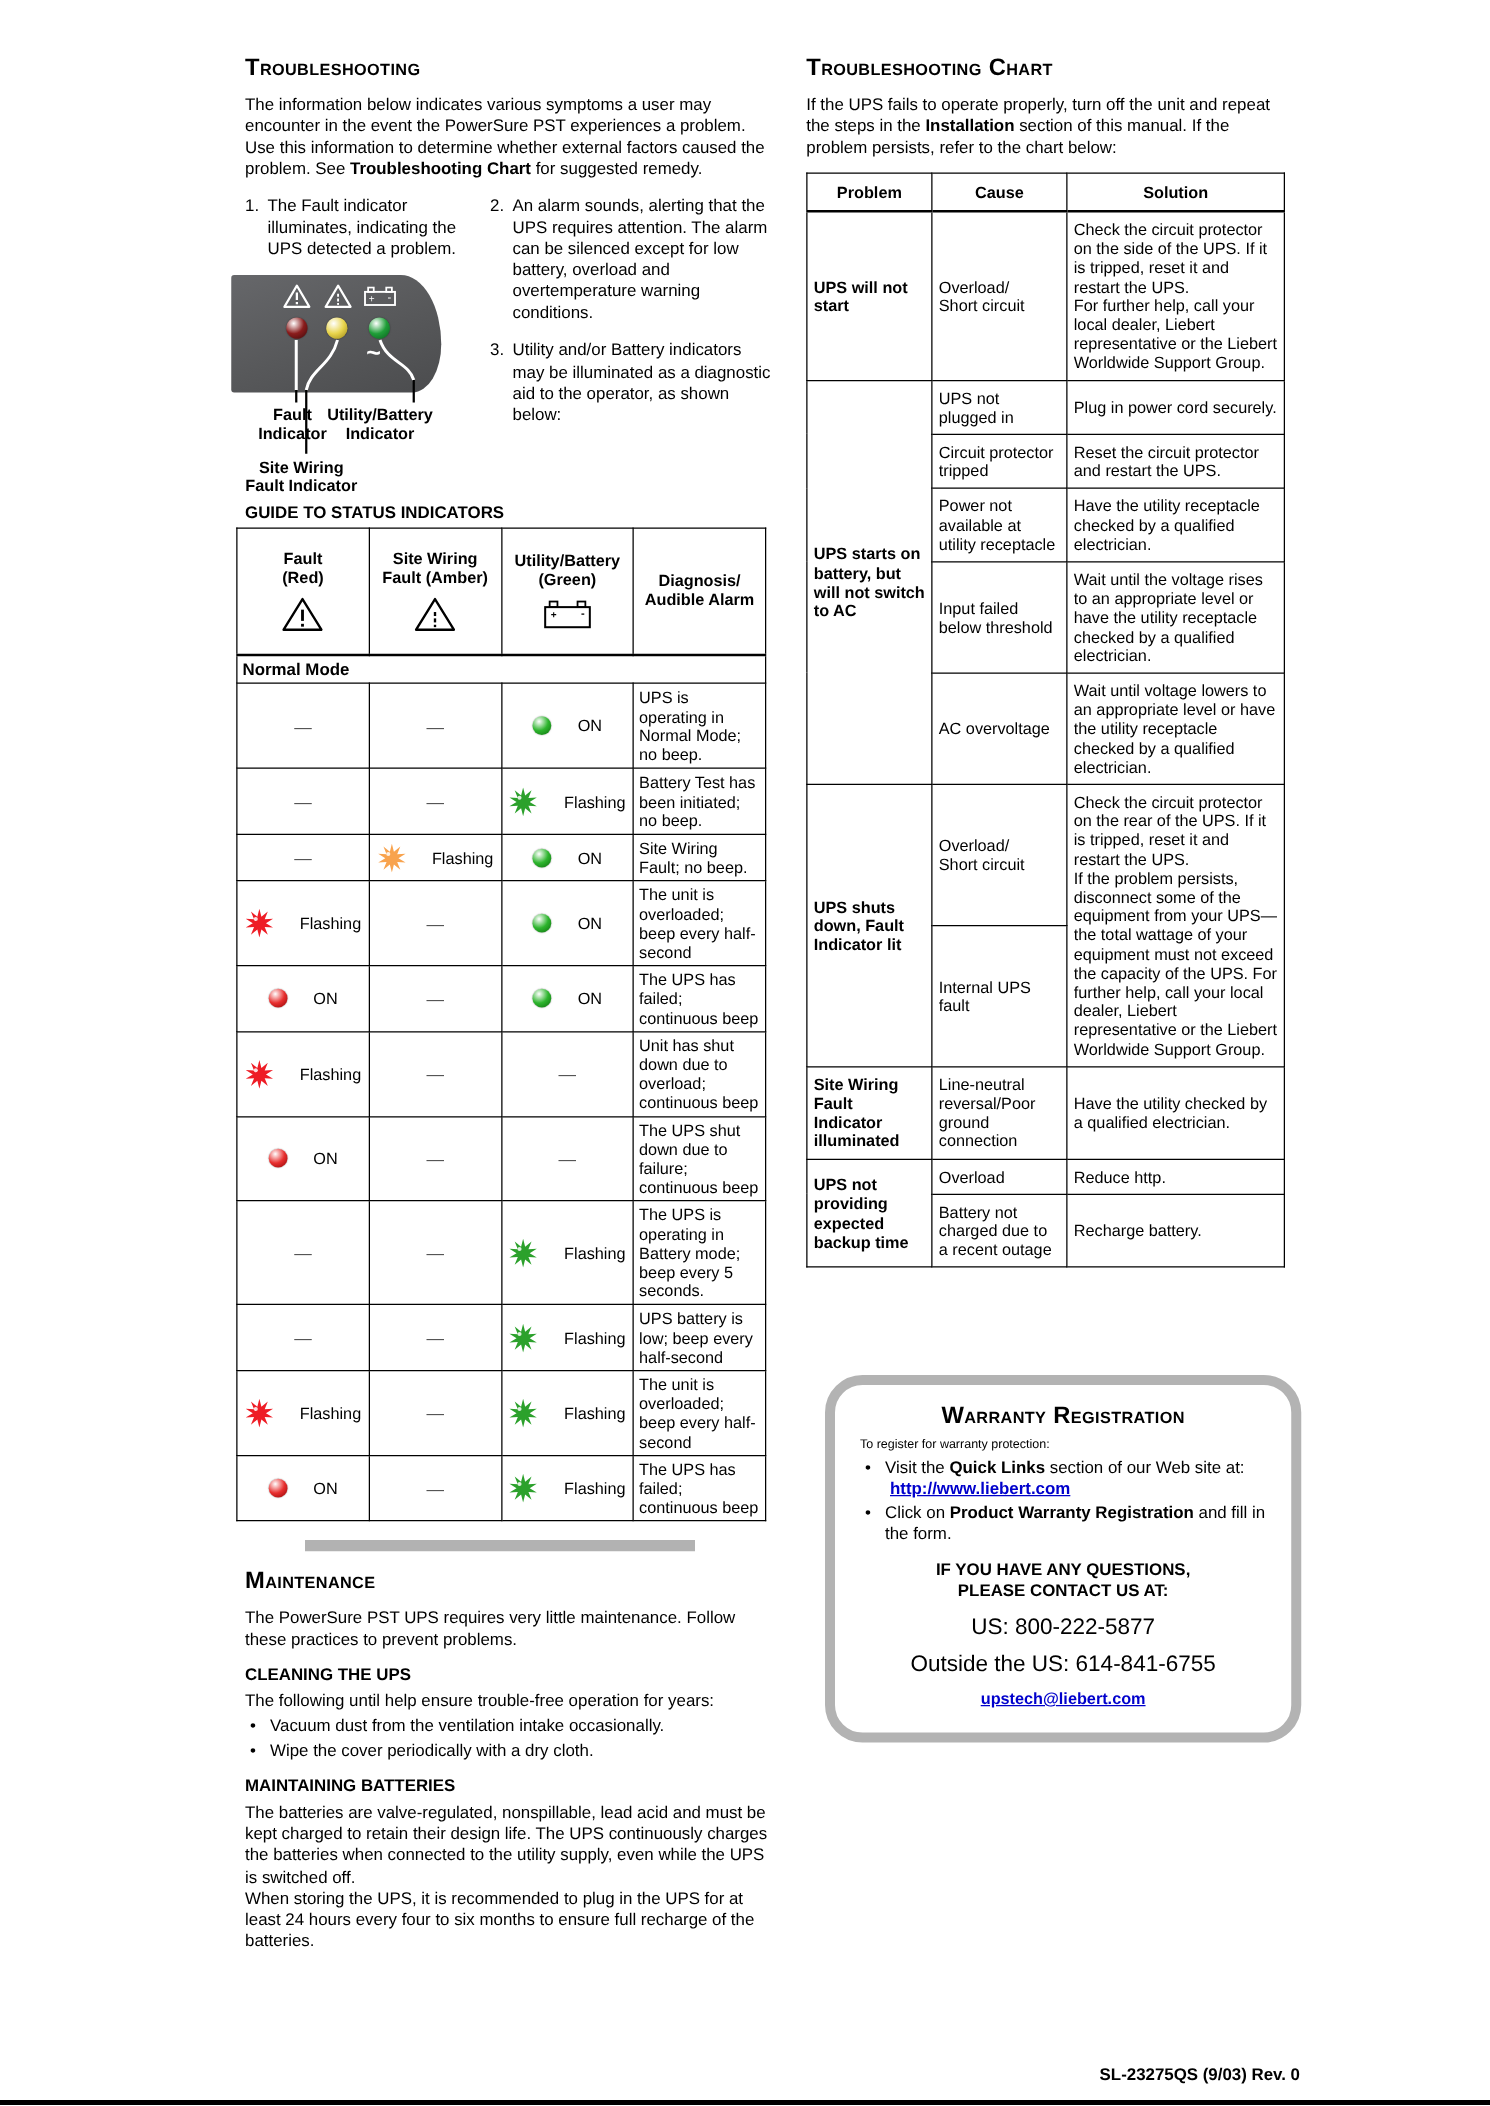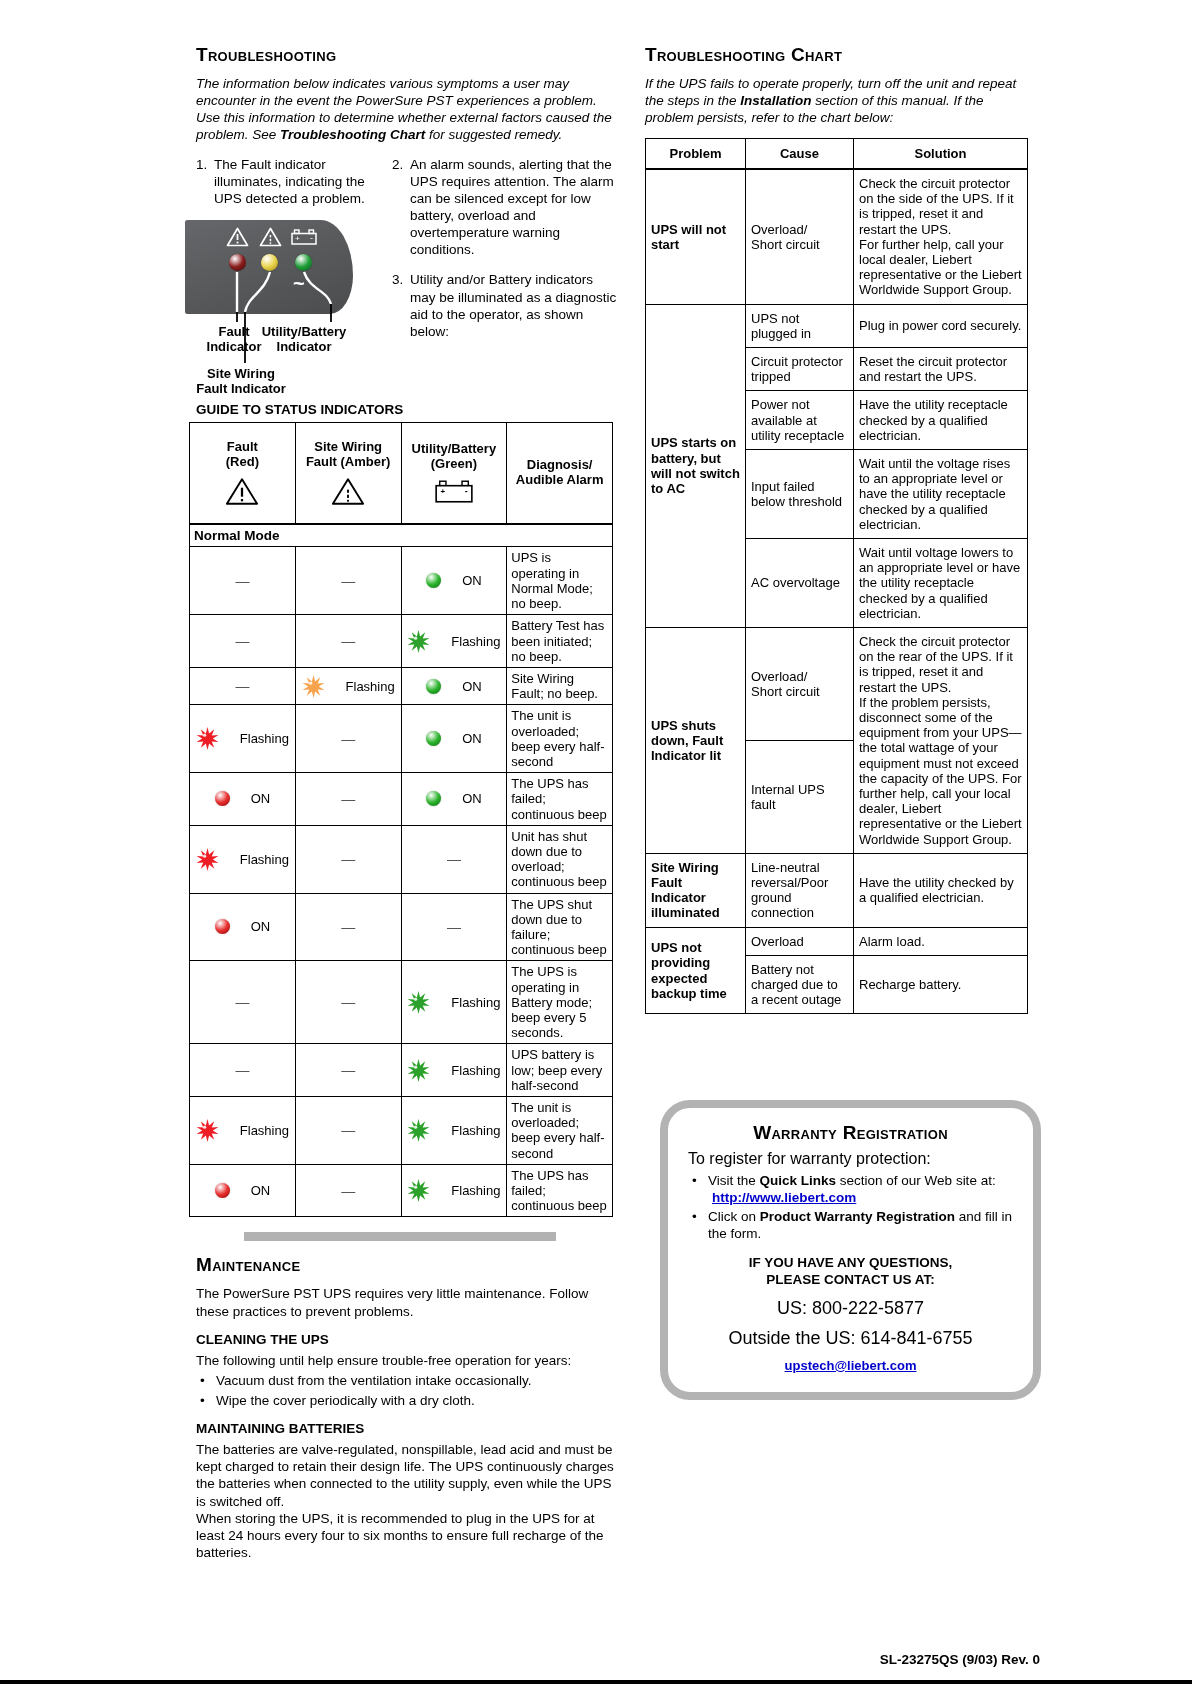--- a/index.html
+++ b/index.html
@@ -5,21 +5,21 @@
   * { margin:0; padding:0; box-sizing:border-box; }
   html,body { background:#888; }
   body { font-family:"Liberation Sans", sans-serif; color:#000; }
   .page { position:relative; width:1192px; height:1685px; background:#fff; margin:0 auto; overflow:hidden; }
 
   .col-left  { position:absolute; left:196px; top:44px; width:424px; }
   .col-right { position:absolute; left:645px; top:44px; width:382px; }
 
   .h1 { font-size:19px; font-weight:bold; font-variant:small-caps; letter-spacing:.3px; margin-bottom:9px; }
   .body-text { font-size:13.5px; line-height:1.27; }
-  .mb12 { margin-bottom:12px;font-style:italic; } .mb8 { margin-bottom:8px; }
+  .mb12 { margin-bottom:12px; } .mb8 { margin-bottom:8px; }
 
   
   .items { display:grid; grid-template-columns:186px 1fr; column-gap:10px; margin-bottom:8px; }
   .nitem { display:flex; font-size:13.5px; line-height:1.27; margin-bottom:13px; }
   .nitem .num { width:18px; flex:0 0 18px; }
 
   
   .figure { position:relative; width:360px; height:174px; margin-left:-11px; margin-top:2px; }
   .panel { position:absolute; left:0; top:0; width:168px; height:94px;
            background:linear-gradient(160deg,#66676a 0%, #57585a 55%, #4b4c4e 100%);
@@ -54,21 +54,21 @@
   
   .chart-table { width:382px; border:1.5px solid #000; table-layout:fixed; }
   .chart-table th, .chart-table td { border:1px solid #000; font-size:13px; }
   .chart-table th { font-weight:bold; height:30px; text-align:center; border-bottom:2.5px solid #000; }
   .chart-table td { vertical-align:middle; padding:6px 5px; line-height:1.17; white-space:pre-line; }
   .chart-table td.problem { font-weight:bold; }
 
   
   .warranty { width:381px; margin:86px 0 0 15px; border:8px solid #b3b3b3; border-radius:30px; padding:14px 20px 18px; }
   .warranty .h1 { text-align:center; margin-bottom:6px; }
-  .w-intro { font-size:16px; margin-bottom:4px; }
+  .w-intro { font-size:10px; margin-bottom:4px; }
   .w-bullet { display:flex; font-size:13.5px; line-height:1.27; margin-top:3px; }
   .w-bullet .dot { width:20px; flex:0 0 20px; padding-left:4px; }
   .w-link { display:block; margin-left:24px; font-size:13.5px; font-weight:bold; color:var(--link,#0000cc); text-decoration:underline; }
   .w-center { text-align:center; }
   .w-q { font-size:13.5px; font-weight:bold; white-space:pre-line; line-height:1.3; margin-top:12px; }
   .w-phone { font-size:18px; margin-top:9px; }
   .w-email { display:inline-block; font-size:13px; font-weight:bold; color:var(--link,#0000cc); text-decoration:underline; margin-top:9px; }
 
   .footer-code { position:absolute; left:645px; top:1652px; width:395px; text-align:right; font-size:13.5px; font-weight:bold; }
   .bottom-rule { position:absolute; left:0; bottom:1px; width:100%; height:4px; background:#000; }
@@ -455,21 +455,21 @@
             <td>Internal UPS fault</td>
           </tr>
           <tr>
             <td class="problem">Site Wiring Fault Indicator illuminated</td>
             <td>Line-neutral reversal/Poor ground connection</td>
             <td>Have the utility checked by a qualified electrician.</td>
           </tr>
           <tr>
             <td class="problem" rowspan="2">UPS not providing expected backup time</td>
             <td>Overload</td>
-            <td>Alarm load.</td>
+            <td>Reduce http.</td>
           </tr>
           <tr>
             <td>Battery not charged due to a recent outage</td>
             <td>Recharge battery.</td>
           </tr>
         </tbody>
     </table>
 
     <div class="warranty">
       <div class="h1">Warranty Registration</div>

